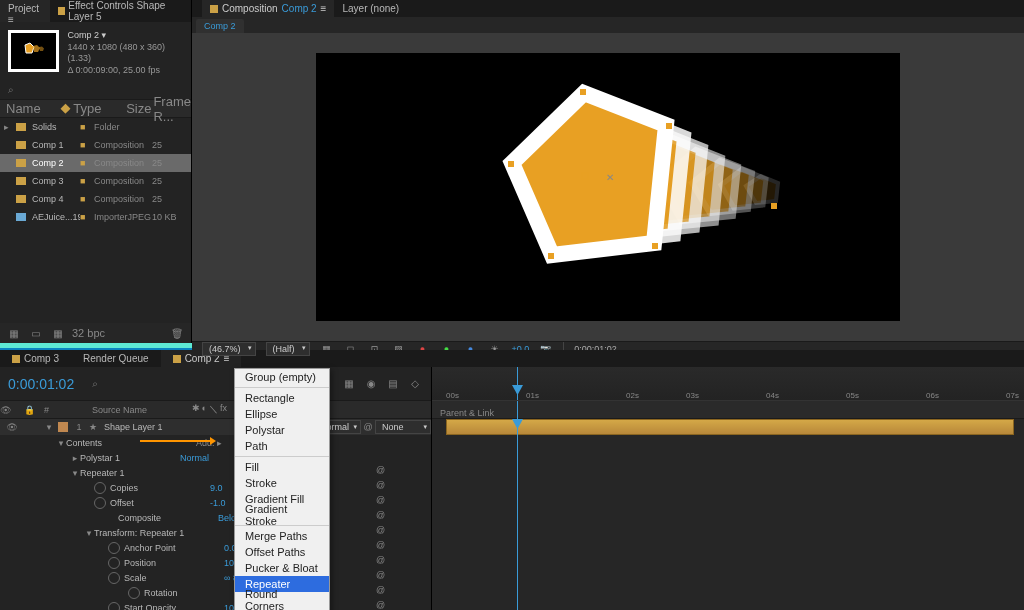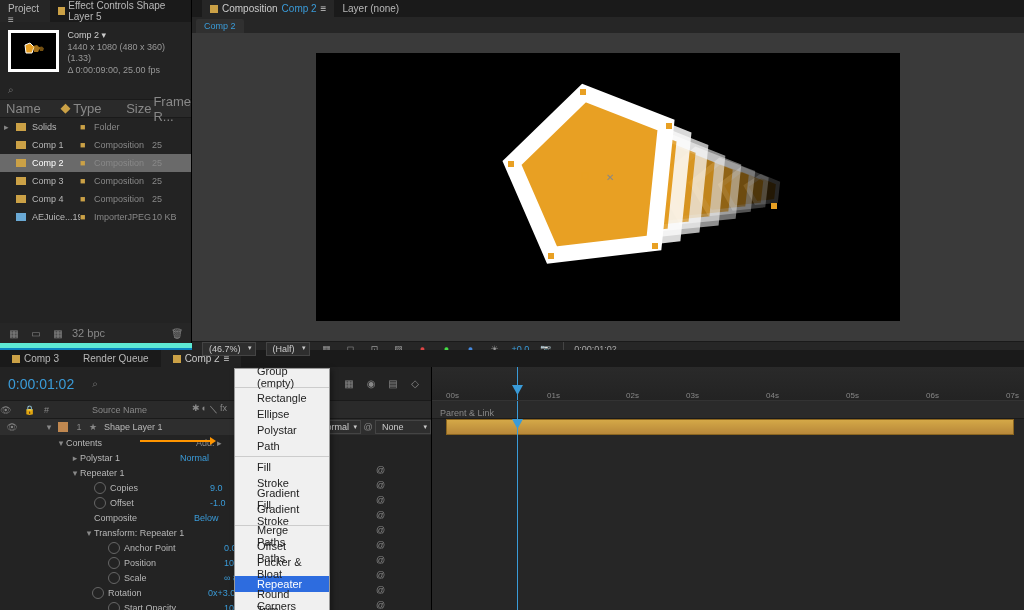--- a/index.html
+++ b/index.html
@@ -82,21 +82,21 @@
 .highlight-arrow{position:absolute;left:140px;top:18px;width:76px;height:8px}
 .ruler{height:34px;border-bottom:1px solid #333;position:relative;background:linear-gradient(#2a2a2a,#232323)}
 .ruler-bar{position:absolute;bottom:0;left:14px;right:10px;height:16px}
 .ruler-tick{position:absolute;bottom:0;font-size:8px;color:#888}
 .playhead{position:absolute;top:0;bottom:0;left:85px;width:1px;background:#3a9bd8;z-index:5}
 .playhead::before{content:'';position:absolute;top:18px;left:-5px;width:11px;height:10px;background:#3a9bd8;clip-path:polygon(0 0,100% 0,50% 100%)}
 .track-header{height:18px;background:#2a2a2a;display:flex;align-items:flex-end;font-size:9px;color:#888;border-bottom:1px solid #1a1a1a;padding-left:8px}
 .track-rows{flex:1;position:relative}
 .track-bar{position:absolute;top:0;left:14px;right:10px;height:16px;background:linear-gradient(#d4a847,#b8883a);border:1px solid #8a6520}
 .context-menu{position:absolute;left:234px;top:368px;width:96px;background:#f0f0f0;border:1px solid #999;box-shadow:2px 2px 6px rgba(0,0,0,0.4);z-index:100;font-size:11px;color:#222}
-.cm-item{height:16px;padding:0 22px;display:flex;align-items:center}
+.cm-item{height:16px;padding:0 10px;display:flex;align-items:center}
 .cm-item.hl{background:#2d6cdf;color:#fff}
 .cm-sep{height:1px;background:#ccc;margin:2px 0}
 .linkico{width:14px;text-align:center;color:#888}
 .parent-sel{background:#2e2e2e;border:1px solid #444;padding:0px 14px 0px 6px;font-size:9px;color:#ccc;position:relative;height:14px;width:56px;display:flex;align-items:center}
 .parent-sel::after{content:'▾';position:absolute;right:3px;font-size:7px}
 svg text{fill:#888}
 </style>
 </head>
 <body>
 
@@ -344,21 +344,21 @@
             <span class="stopwatch"></span>
             <span class="prop-label">Copies</span>
             <span class="prop-val">9.0</span>
           </div>
           <div class="prop-row" style="padding-left: 84px;">
             <span class="twirl"></span>
             <span class="stopwatch"></span>
             <span class="prop-label">Offset</span>
             <span class="prop-val">-1.0</span>
           </div>
-          <div class="prop-row" style="padding-left: 84px;">
+          <div class="prop-row" style="padding-left: 108px;">
             <span class="twirl"></span>
             <span class="prop-label">Composite</span>
             <span class="prop-val">Below</span>
           </div>
           <div class="prop-row" style="padding-left: 84px;">
             <span class="twirl">▾</span>
             <span class="prop-label">Transform: Repeater 1</span>
           </div>
           <div class="prop-row" style="padding-left: 98px;">
             <span class="twirl"></span>
@@ -371,40 +371,40 @@
             <span class="stopwatch"></span>
             <span class="prop-label">Position</span>
             <span class="prop-val">100.0,0.0</span>
           </div>
           <div class="prop-row" style="padding-left: 98px;">
             <span class="twirl"></span>
             <span class="stopwatch"></span>
             <span class="prop-label">Scale</span>
             <span class="prop-val">∞ 83.0,83.0%</span>
           </div>
-          <div class="prop-row" style="padding-left: 82px;">
+          <div class="prop-row" style="padding-left: 118px;">
             <span class="twirl"></span>
             <span class="stopwatch"></span>
             <span class="prop-label">Rotation</span>
             <span class="prop-val">0x+3.0°</span>
           </div>
           <div class="prop-row" style="padding-left: 98px;">
             <span class="twirl"></span>
             <span class="stopwatch"></span>
             <span class="prop-label">Start Opacity</span>
             <span class="prop-val">100.0%</span>
           </div>
         </div>
 
     </div>
     <div class="tl-right">
       <div class="ruler">
         <div class="ruler-bar" id="ruler-bar">
             <span class="ruler-tick" style="left: 0px;">00s</span>
-            <span class="ruler-tick" style="left: 80px; margin-left: 21px;">01s</span>
+            <span class="ruler-tick" style="left: 80px;">01s</span>
             <span class="ruler-tick" style="left: 152px; margin-left: 28px;">02s</span>
             <span class="ruler-tick" style="left: 240px;">03s</span>
             <span class="ruler-tick" style="left: 320px; margin-top: 28px;">04s</span>
             <span class="ruler-tick" style="left: 400px;">05s</span>
             <span class="ruler-tick" style="left: 480px;">06s</span>
             <span class="ruler-tick" style="left: 560px;">07s</span>
           </div>
         <div class="playhead"></div>
       </div>
       <div class="track-header">

